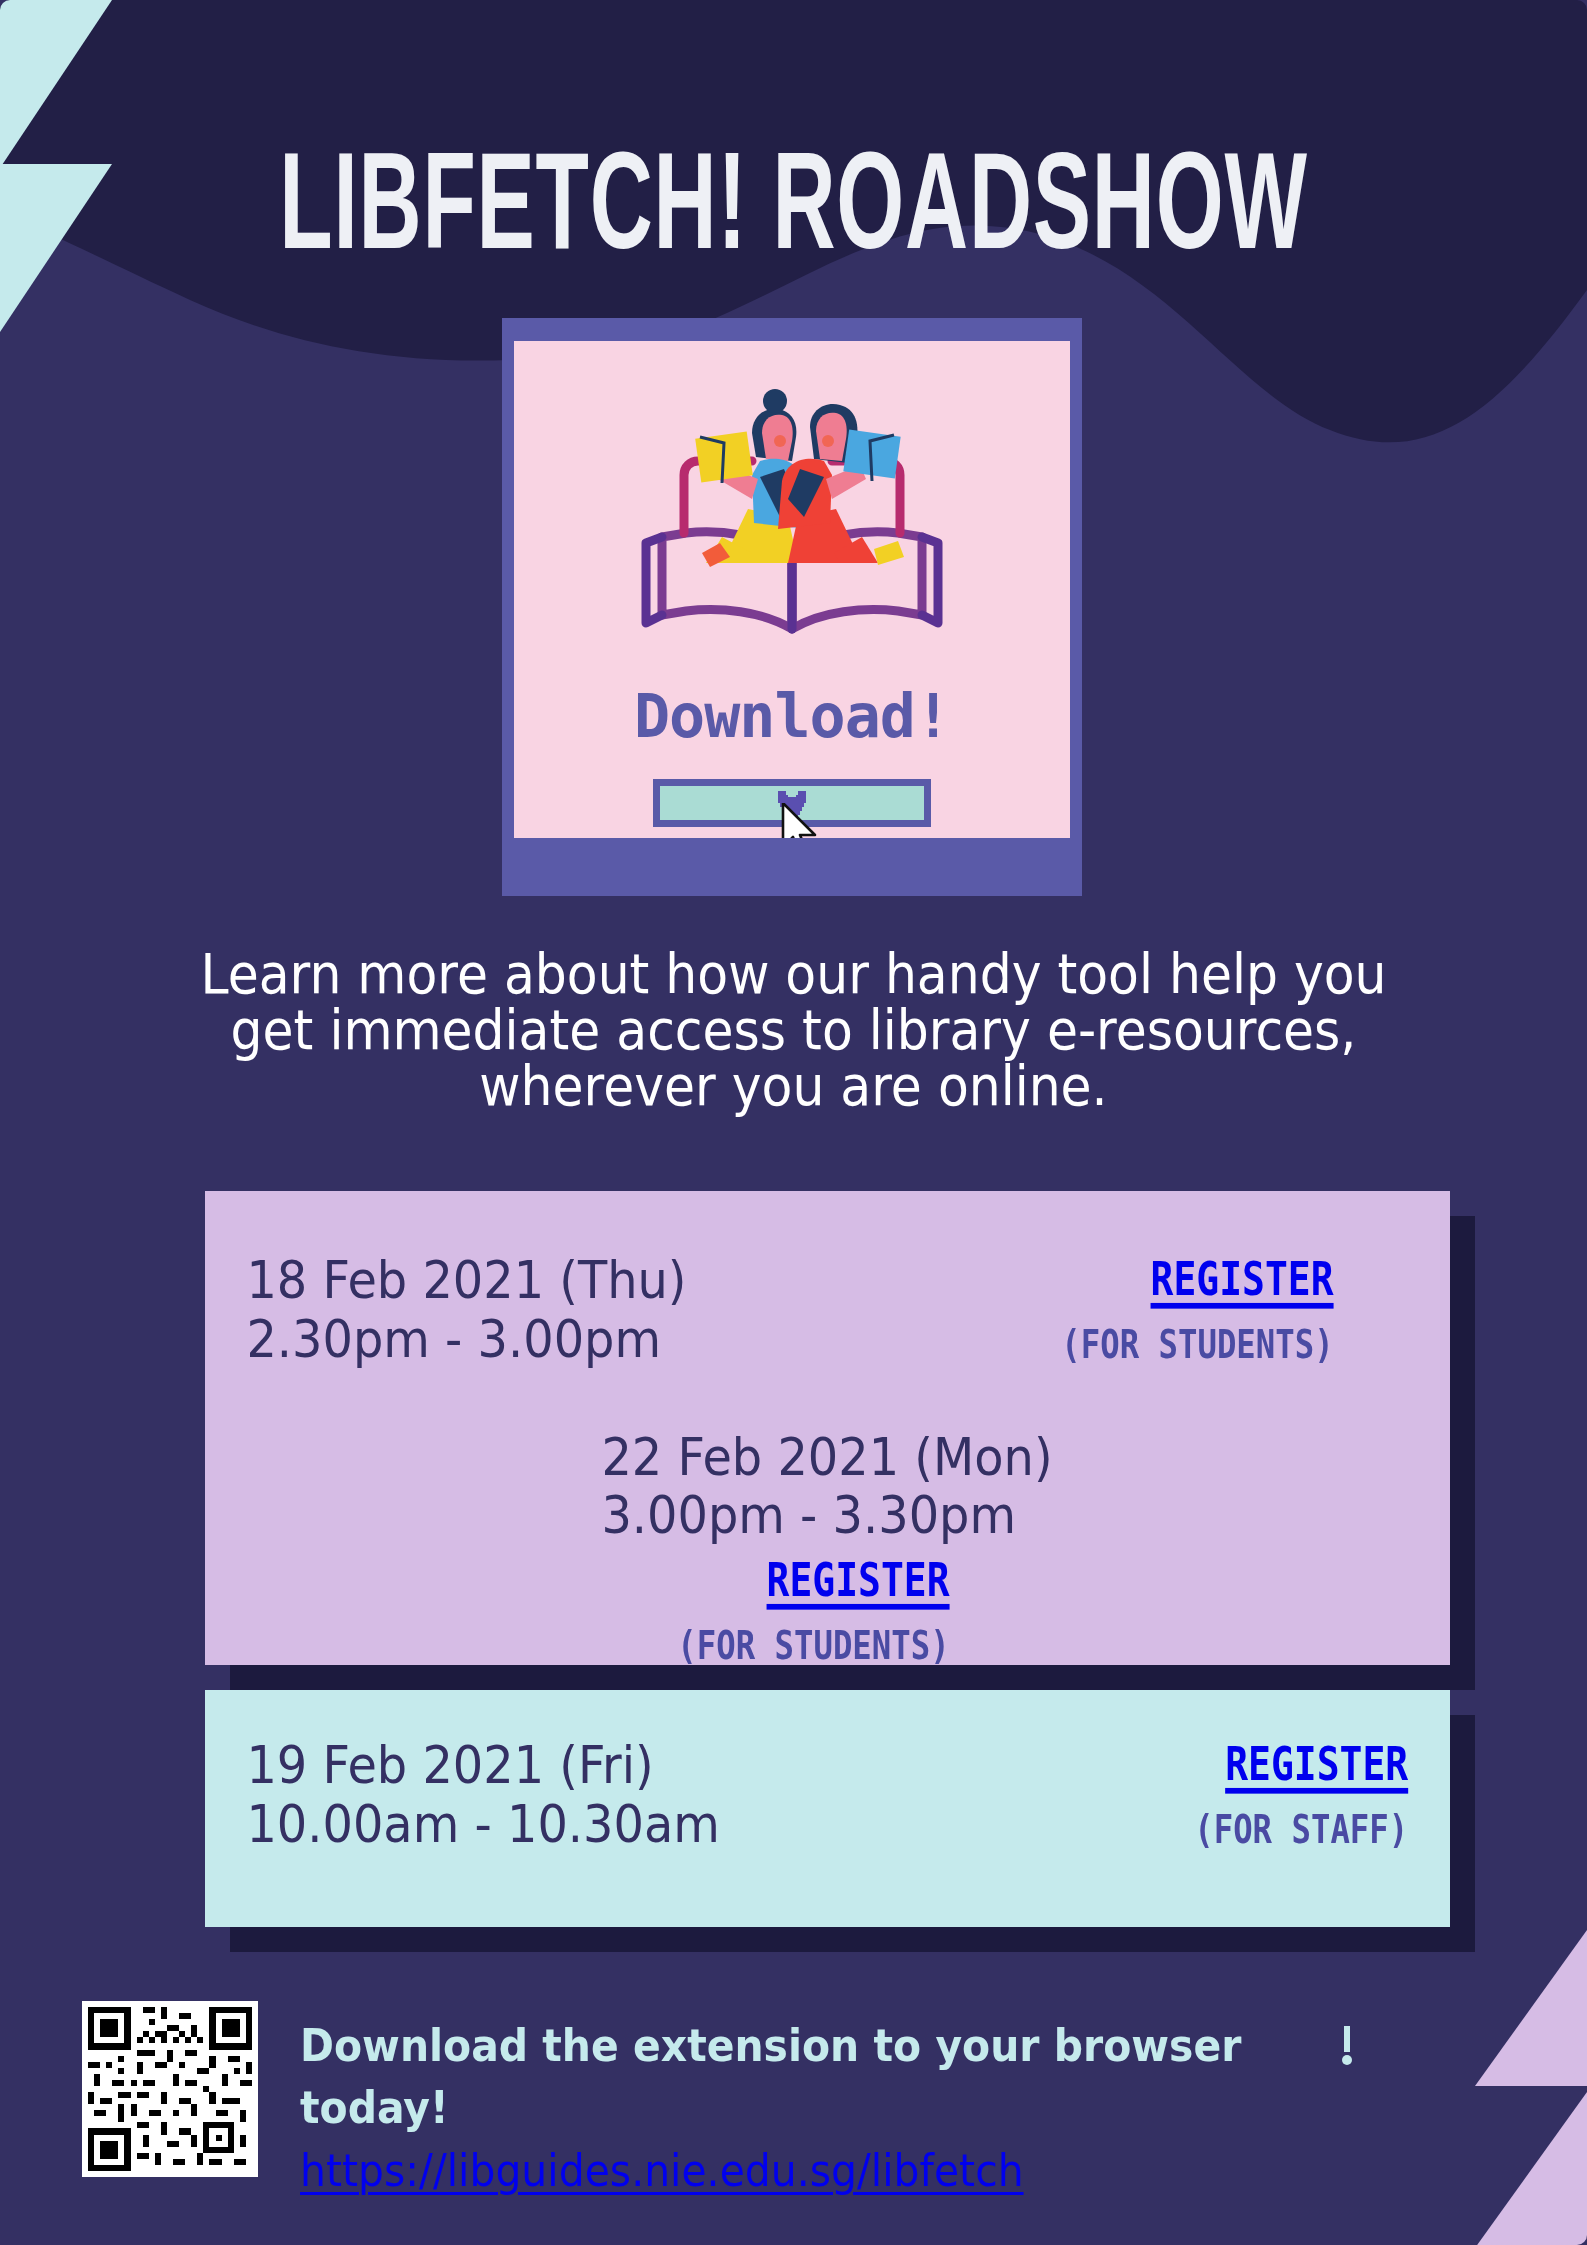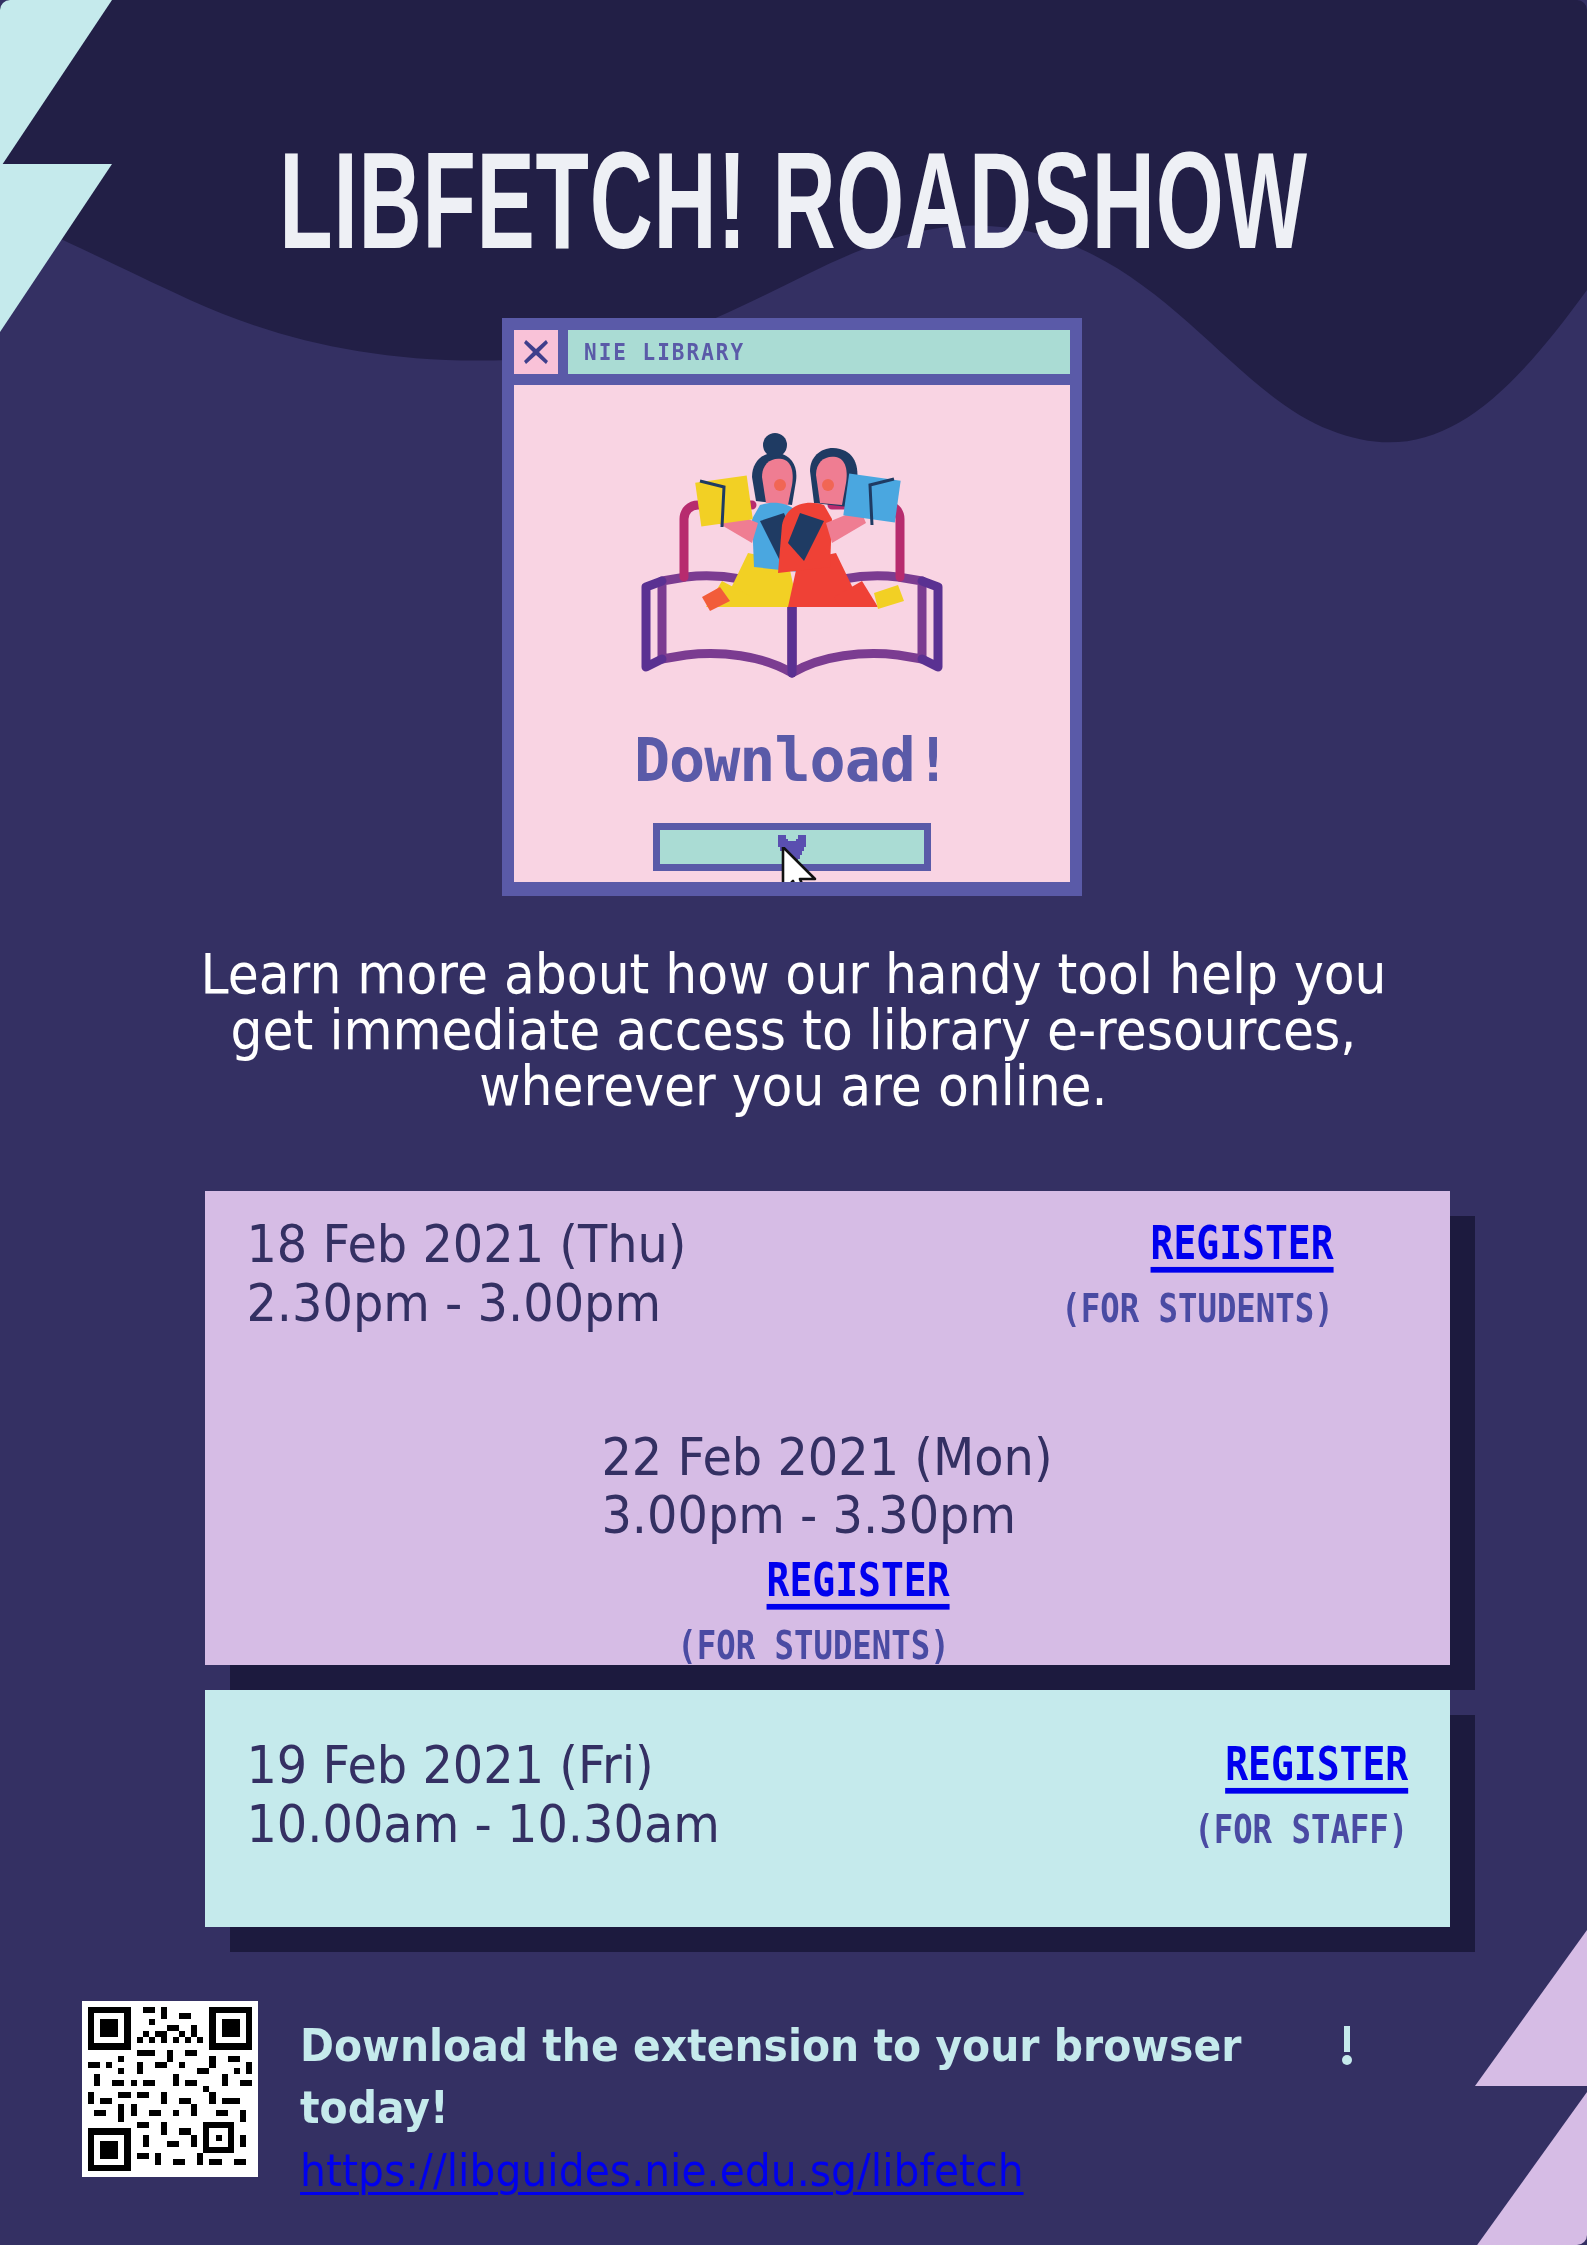--- a/index.html
+++ b/index.html
@@ -158,30 +158,20 @@
 
   <svg style="position:absolute;left:1340px;top:2026px;" width="14" height="40" viewBox="0 0 14 40">
     <rect x="4" y="0" width="6" height="26" fill="#c5eaec"></rect>
     <circle cx="7" cy="34" r="5" fill="#c5eaec"></circle>
   </svg>
 
   <h1 class="title">LIBFETCH! ROADSHOW</h1>
 
   <div class="window">
 
-    <div class="win-titlebar">
-      <div class="win-close">
-        <svg width="30" height="30" viewBox="0 0 30 30">
-          <path d="M5,3 L15,12 L25,3 L27,6 L18,15 L27,24 L25,27 L15,18 L5,27 L3,24 L12,15 L3,6 Z" fill="#3f3f8c"></path>
-        </svg>
-      </div>
-      <div class="win-title">
-        <span>NIE LIBRARY</span>
-      </div>
-    </div>
 
     <div class="win-body">
 
       <svg class="illus" width="380" height="300" viewBox="0 0 380 300">
 
         <g fill="none" stroke="#7b3c91" stroke-width="9" stroke-linejoin="round" stroke-linecap="round">
           <path d="M190 198 C160 178 118 172 84 176 L60 180 L60 258 L84 254 C118 250 160 254 190 272 Z"></path>
           <path d="M190 198 C220 178 262 172 296 176 L320 180 L320 258 L296 254 C262 250 220 254 190 272 Z"></path>
         </g>
         <g fill="none" stroke="#b72b6e" stroke-width="9" stroke-linejoin="round" stroke-linecap="round">
@@ -244,21 +234,21 @@
   <div class="desc">
     <div>Learn more about how our handy tool help you</div>
     <div>get immediate access to library e-resources,</div>
     <div>wherever you are online.</div>
   </div>
 
   <div class="card-shadow" style="left:230px;top:1216px;width:1245px;height:474px;"></div>
 
   <div style="position:absolute;left:205px;top:1191px;width:1245px;height:474px;background:#d6bce5;"></div>
 
-  <div class="card" style="left:205px;top:1155px;width:1171px;height:237px;">
+  <div class="card" style="left:205px;top:1191px;width:1171px;height:237px;">
     <div class="left">
       <div>18 Feb 2021 (Thu)</div>
       <div>2.30pm - 3.00pm</div>
     </div>
     <div class="right">
       <a class="reg" href="#">REGISTER</a>
       <span class="aud">(FOR STUDENTS)</span>
     </div>
   </div>
 

